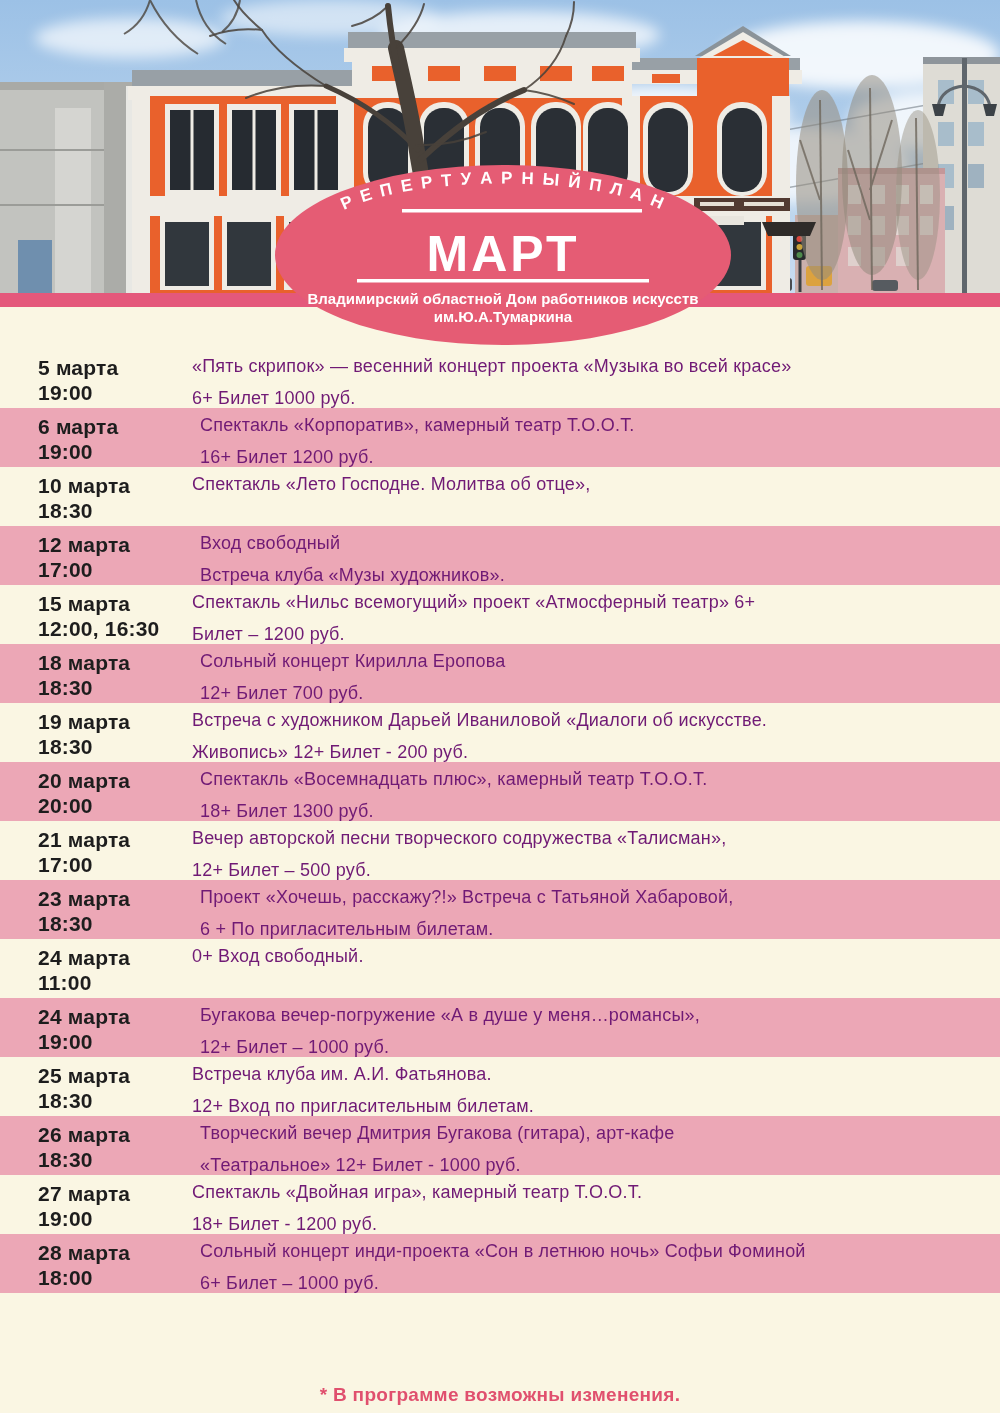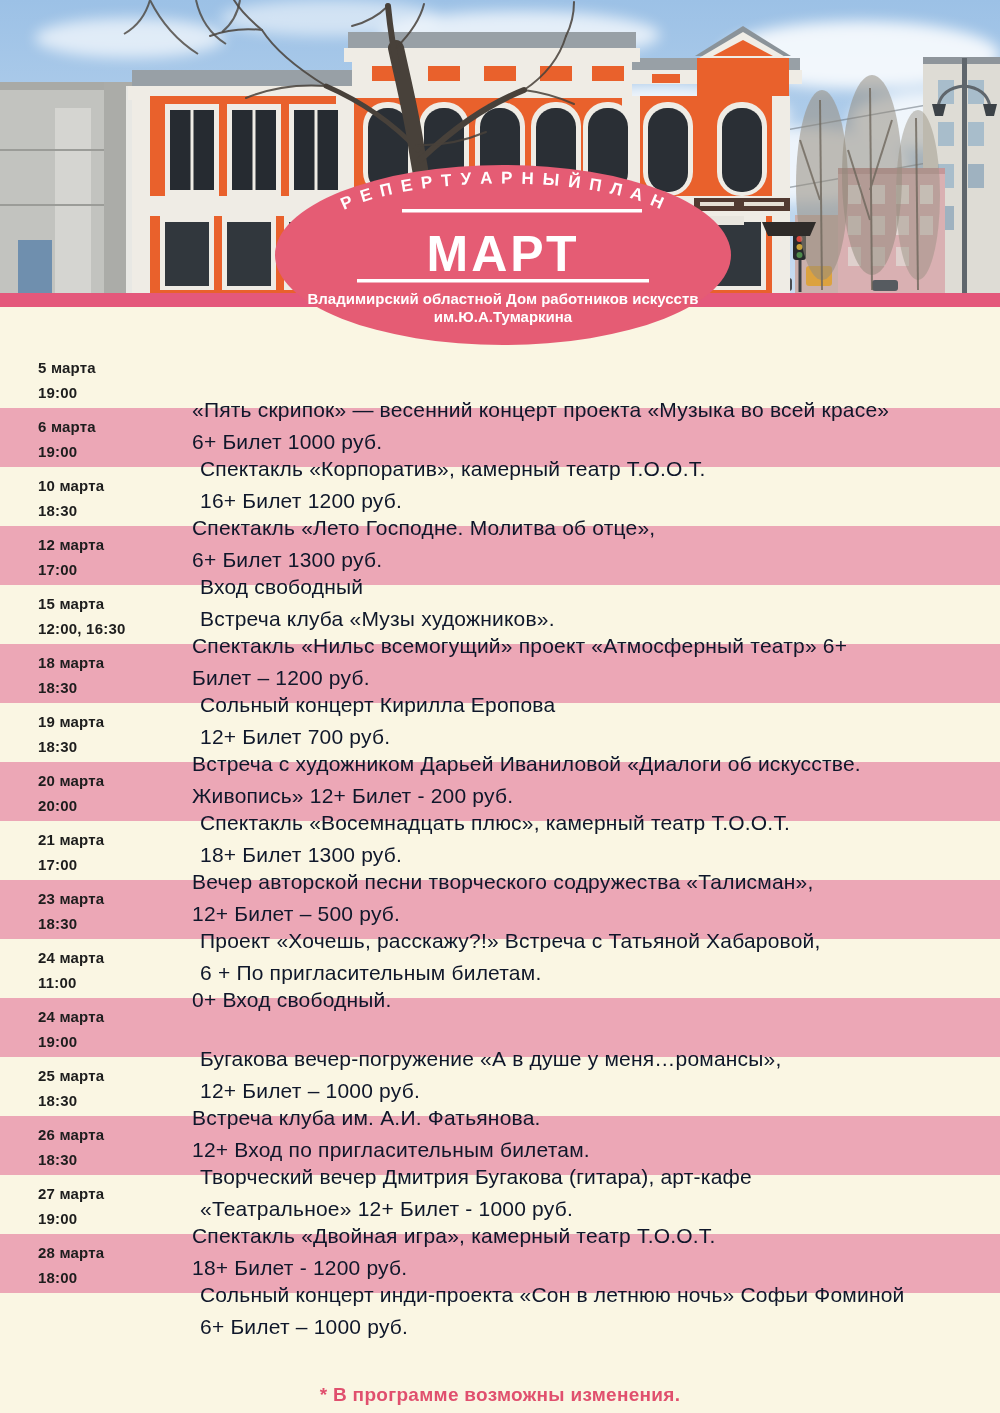--- a/index.html
+++ b/index.html
@@ -26,33 +26,32 @@
     align-items:flex-start;
     box-sizing:border-box;
   }
   .row.pink{background:#ECA7B6;gap:8px;}
   .date-col{
     width:152px;
     margin-left:38px;
     flex:0 0 auto;
     padding-top:6px;
     font-weight:bold;
-    font-size:15px;
+    font-size:21px;
     line-height:25px;
     color:#1D1D1D;
     letter-spacing:.2px;
   }
   .desc-col{
     flex:1 1 auto;
     padding:1px 18px 0 2px;
-    font-size:21px;
+    font-size:18px;
     line-height:32px;
-    color:#0f172a;
+    color:#701a75;
     letter-spacing:.2px;
-    margin-top:44px;
   }
   .footer-note{
     position:absolute;
     top:1372px;left:0;width:1000px;
     text-align:center;
     font-size:19px;
     font-weight:bold;
     color:#E0506E;
     letter-spacing:.3px;
     margin-top:12px;
@@ -324,21 +323,20 @@
       </div>
     </div>
 
     <div class="row">
       <div class="date-col">
         <div>10 марта</div>
         <div>18:30</div>
       </div>
       <div class="desc-col">
         <div>Спектакль «Лето Господне. Молитва об отце»,</div>
-        <div>6+ Билет 1300 руб.</div>
       </div>
     </div>
 
     <div class="row pink">
       <div class="date-col">
         <div>12 марта</div>
         <div>17:00</div>
       </div>
       <div class="desc-col">
         <div>Вход свободный</div>

